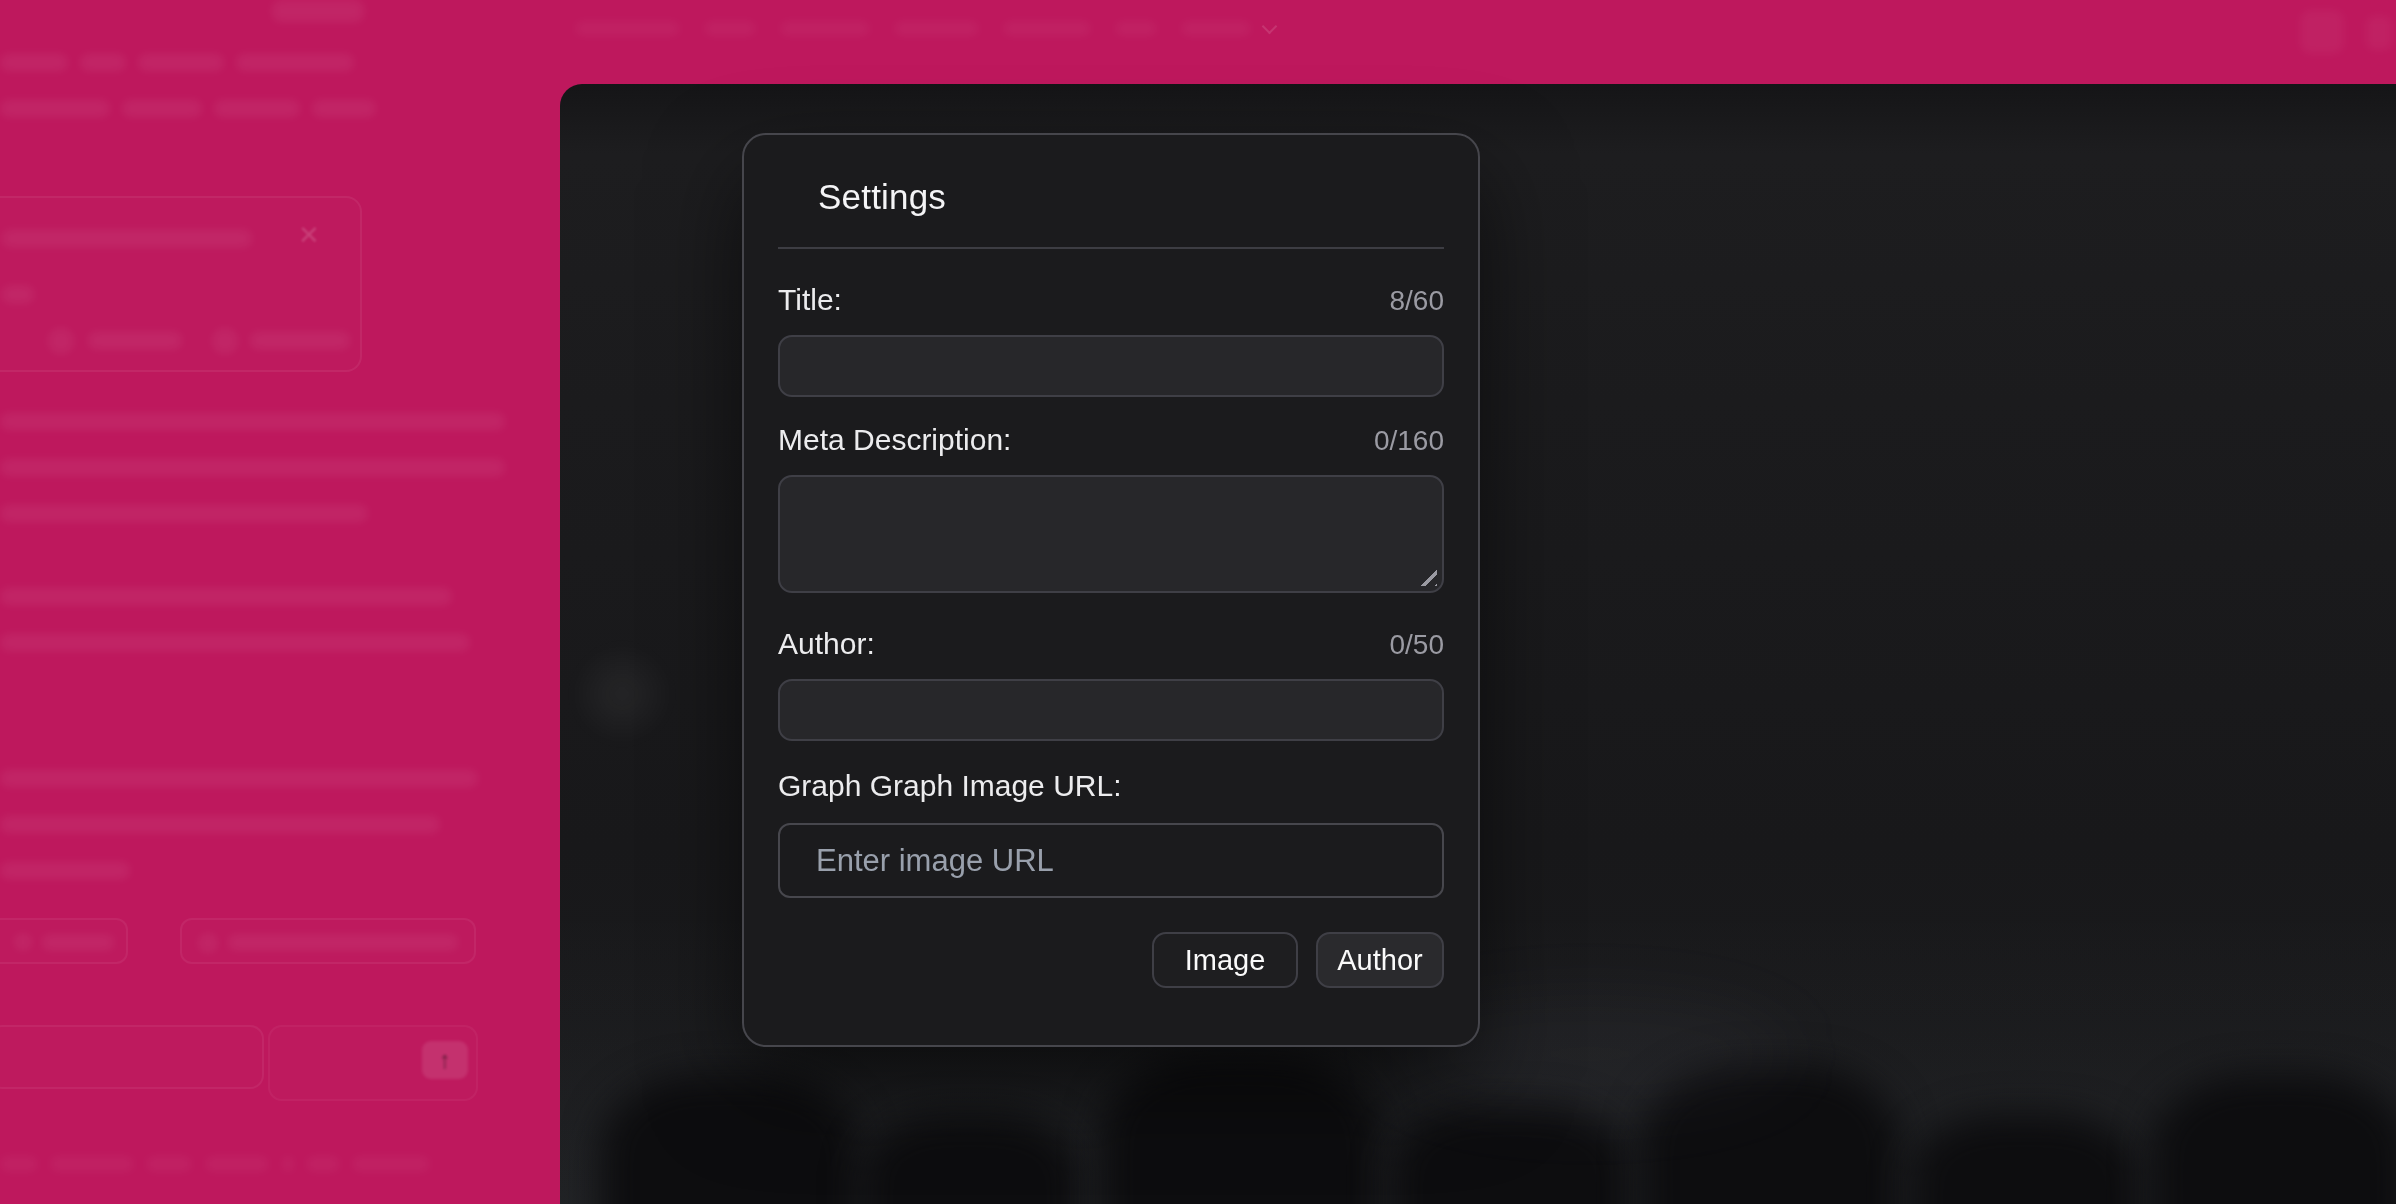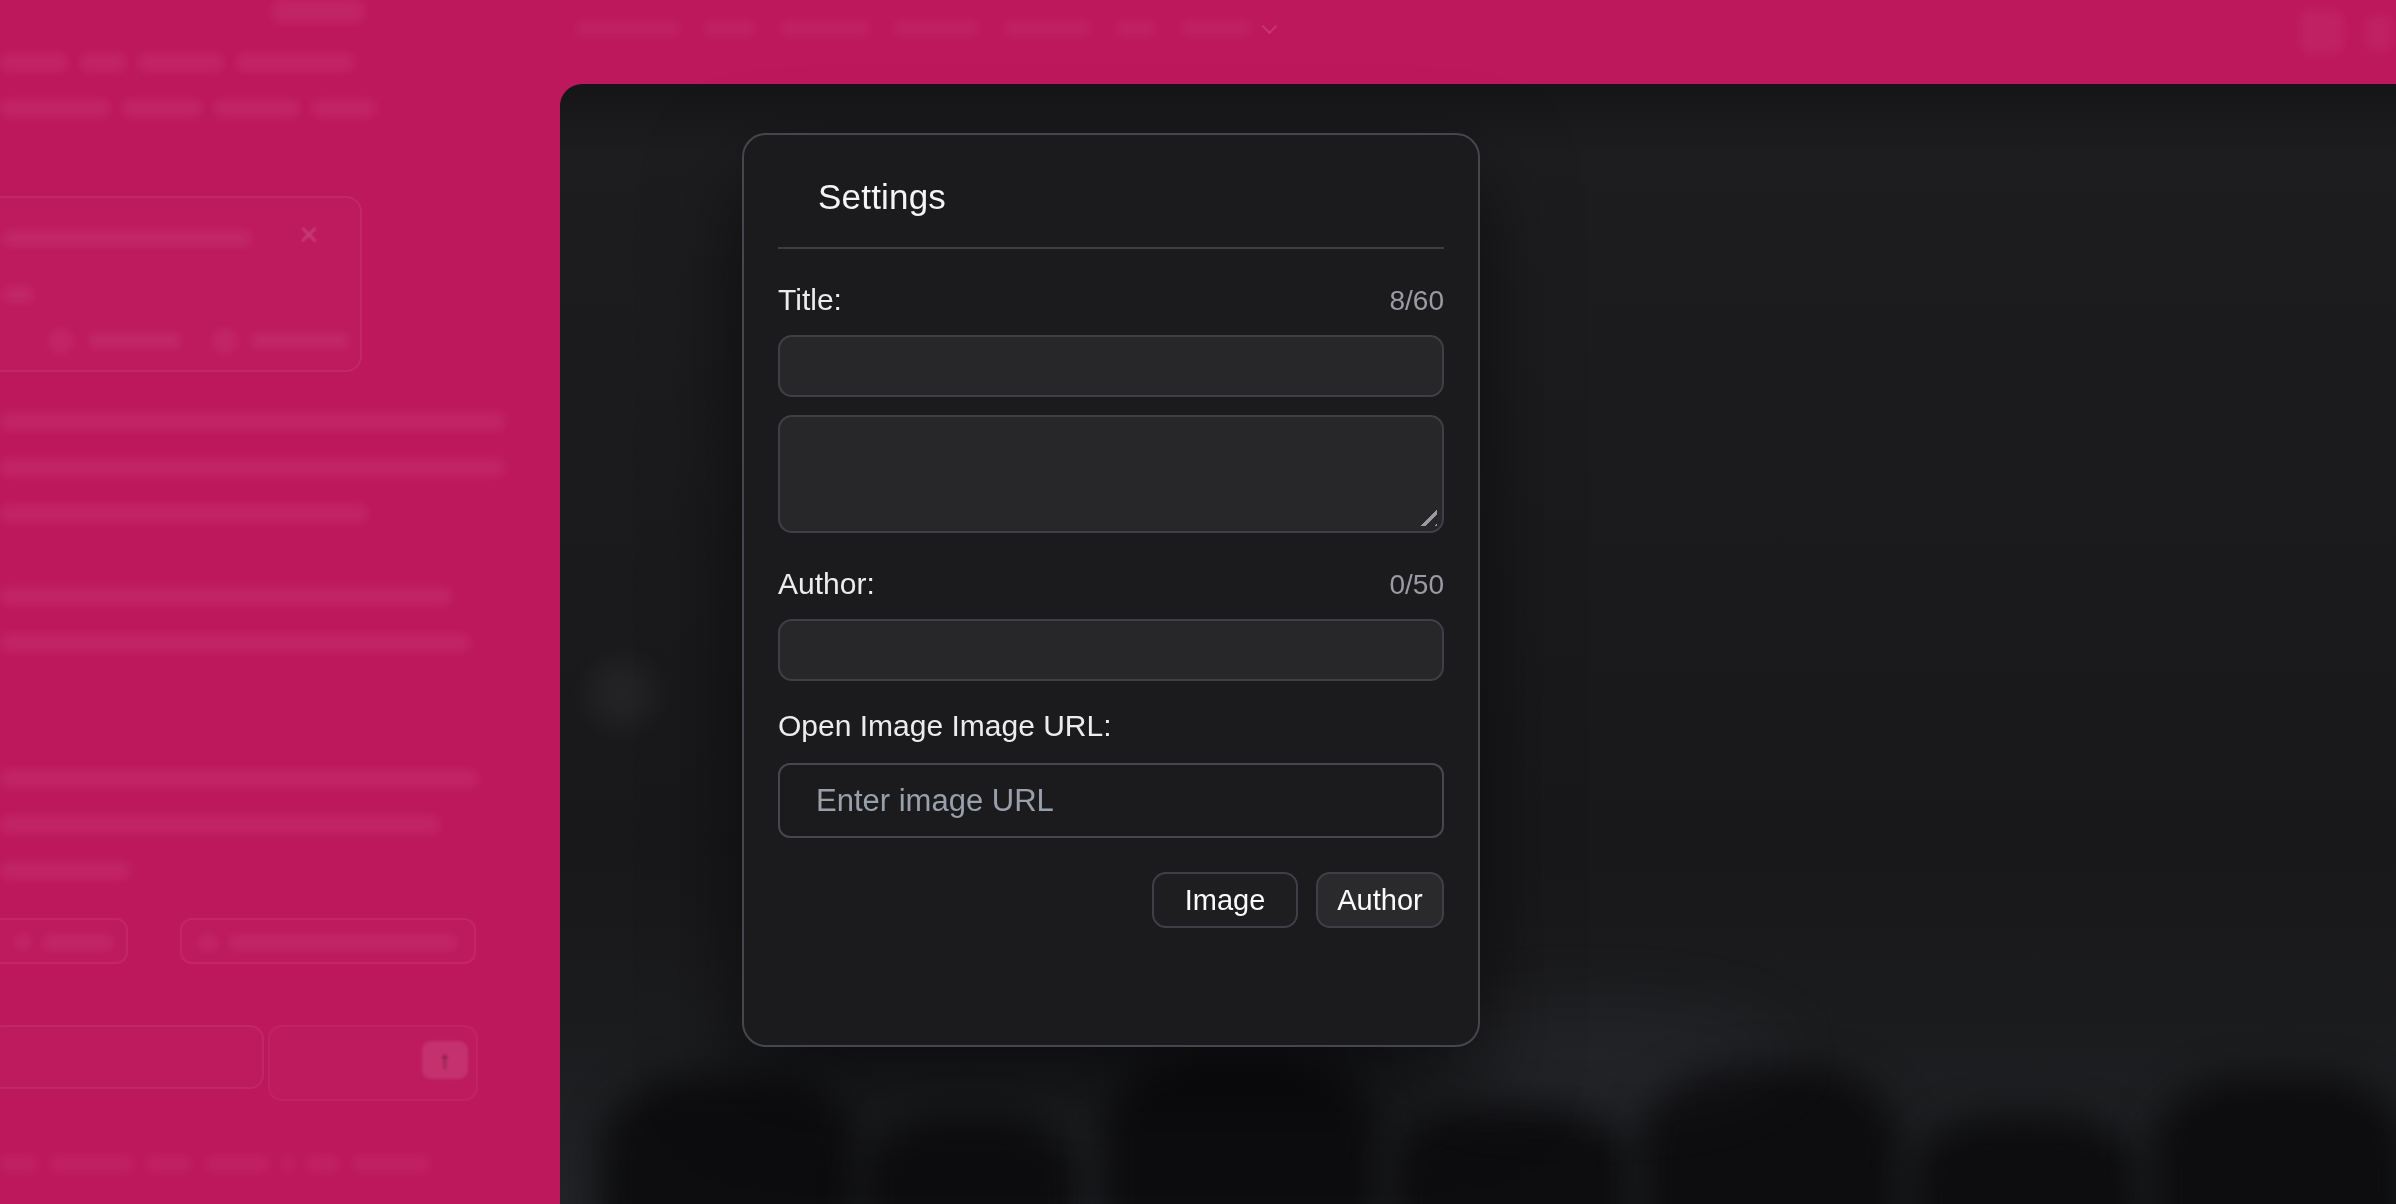--- a/index.html
+++ b/index.html
@@ -198,33 +198,37 @@
   <div class="modal">
     <div class="modal-title">Settings</div>
     <div class="modal-divider"></div>
 
     <div class="field-row mt-34">
       <span class="field-label">Title:</span>
       <span class="field-counter">8/60</span>
     </div>
     <input class="text-input" type="text" value="" style="">
 
+    <div class="field-row mt-26">
+      <span class="field-label">Meta Description:</span>
+      <span class="field-counter">0/160</span>
+    </div>
     <div class="textarea-wrap">
       <textarea class="text-area" style=""></textarea>
       <div class="resize-handle"></div>
     </div>
 
     <div class="field-row mt-34">
       <span class="field-label">Author:</span>
       <span class="field-counter">0/50</span>
     </div>
     <input class="text-input" type="text" value="" style="">
 
     <div class="field-row mt-28">
-      <span class="field-label">Open Image Image URL:</span>
+      <span class="field-label">Graph Graph Image URL:</span>
     </div>
     <input class="url-input" type="text" placeholder="Enter image URL" style="">
 
     <div class="btn-row">
       <button class="btn btn-cancel">Image</button>
       <button class="btn btn-apply">Author</button>
     </div>
   </div>
 
 </div>

